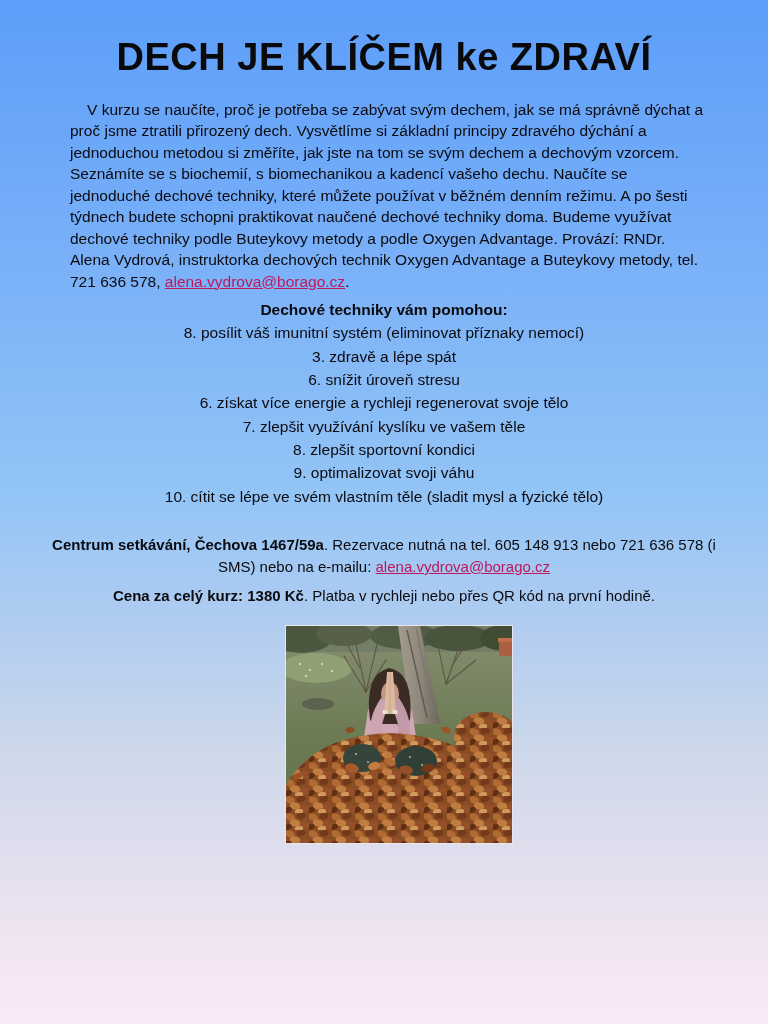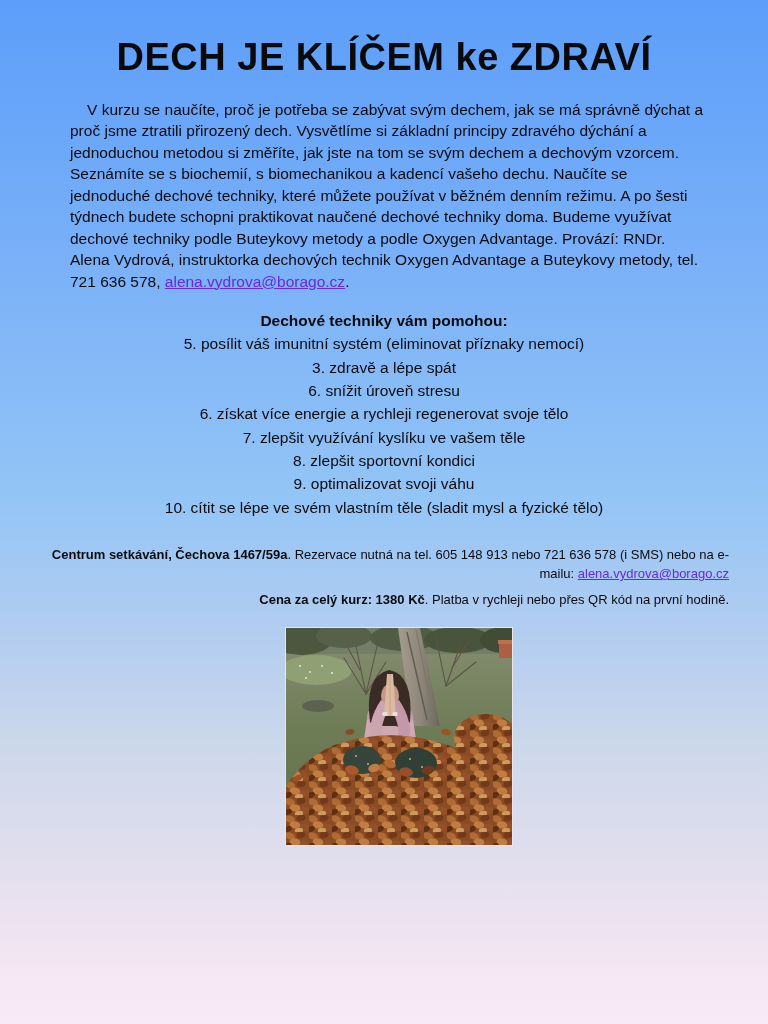--- a/index.html
+++ b/index.html
@@ -22,26 +22,26 @@
 
   .subtitle { margin-top: 15px; text-align: center; font-weight: bold; font-size: 16px; line-height: 1.65; }
   .sub-line { display: block; }
 
   .intro {
     margin: 20px 62px 0 70px; width: 636px;
     font-size: 15.5px; line-height: 1.385; text-indent: 17px;
     text-align: left;
   }
 
-  a.link { color: #6d28d9; cursor: pointer; }
+  a.link { color: #be185d; cursor: pointer; }
 
-  .benefits { margin-top: 17px; text-align: center; font-size: 15.5px; line-height: 1.505; }
+  .benefits { margin-top: 6px; text-align: center; font-size: 15.5px; line-height: 1.505; }
   .benefits-heading { font-weight: bold; }
 
-  .contact { margin: 26px auto 0; width: 690px; text-align: right; font-size: 13px; line-height: 1.47; }
+  .contact { margin: 26px auto 0; width: 690px; text-align: center; font-size: 15px; line-height: 1.47; }
   .contact p { margin: 0; }
   .contact .price-line { margin-top: 7px; }
 
   .photo-wrap {
     margin-top: 18px; margin-left: 285px;
     width: 226px; height: 217px;
     border: 1px solid #e9e6ef;
     box-sizing: content-box;
   }
   .photo-wrap svg { display: block; }
@@ -51,21 +51,21 @@
 
 <div class="page">
 
   <h1 class="title">DECH JE KLÍČEM ke ZDRAVÍ</h1>
 
 
   <p class="intro"><span>V kurzu se naučíte, proč je potřeba se zabývat svým dechem, jak se má správně dýchat a proč jsme ztratili přirozený dech. Vysvětlíme si základní principy zdravého dýchání a jednoduchou metodou si změříte, jak jste na tom se svým dechem a dechovým vzorcem. Seznámíte se s biochemií, s biomechanikou a kadencí vašeho dechu. Naučíte se jednoduché dechové techniky, které můžete používat v běžném denním režimu. A po šesti týdnech budete schopni praktikovat naučené dechové techniky doma. Budeme využívat dechové techniky podle Buteykovy metody a podle Oxygen Advantage. Provází: RNDr. Alena Vydrová, instruktorka dechových technik Oxygen Advantage a Buteykovy metody, tel. 721 636 578, </span><a class="link" href="#">alena.vydrova@borago.cz</a><span>.</span></p>
 
   <div class="benefits">
     <div class="benefits-heading">Dechové techniky vám pomohou:</div>
-    <div class="benefit-item">5. posílit váš imunitní systém (eliminovat příznaky nemocí)</div>
+    <div class="benefit-item">8. posílit váš imunitní systém (eliminovat příznaky nemocí)</div>
     <div class="benefit-item">3. zdravě a lépe spát</div>
     <div class="benefit-item">6. snížit úroveň stresu</div>
     <div class="benefit-item">6. získat více energie a rychleji regenerovat svoje tělo</div>
     <div class="benefit-item">7. zlepšit využívání kyslíku ve vašem těle</div>
     <div class="benefit-item">8. zlepšit sportovní kondici</div>
     <div class="benefit-item">9. optimalizovat svoji váhu</div>
     <div class="benefit-item">10. cítit se lépe ve svém vlastním těle (sladit mysl a fyzické tělo)</div>
   </div>
 
   <div class="contact">

